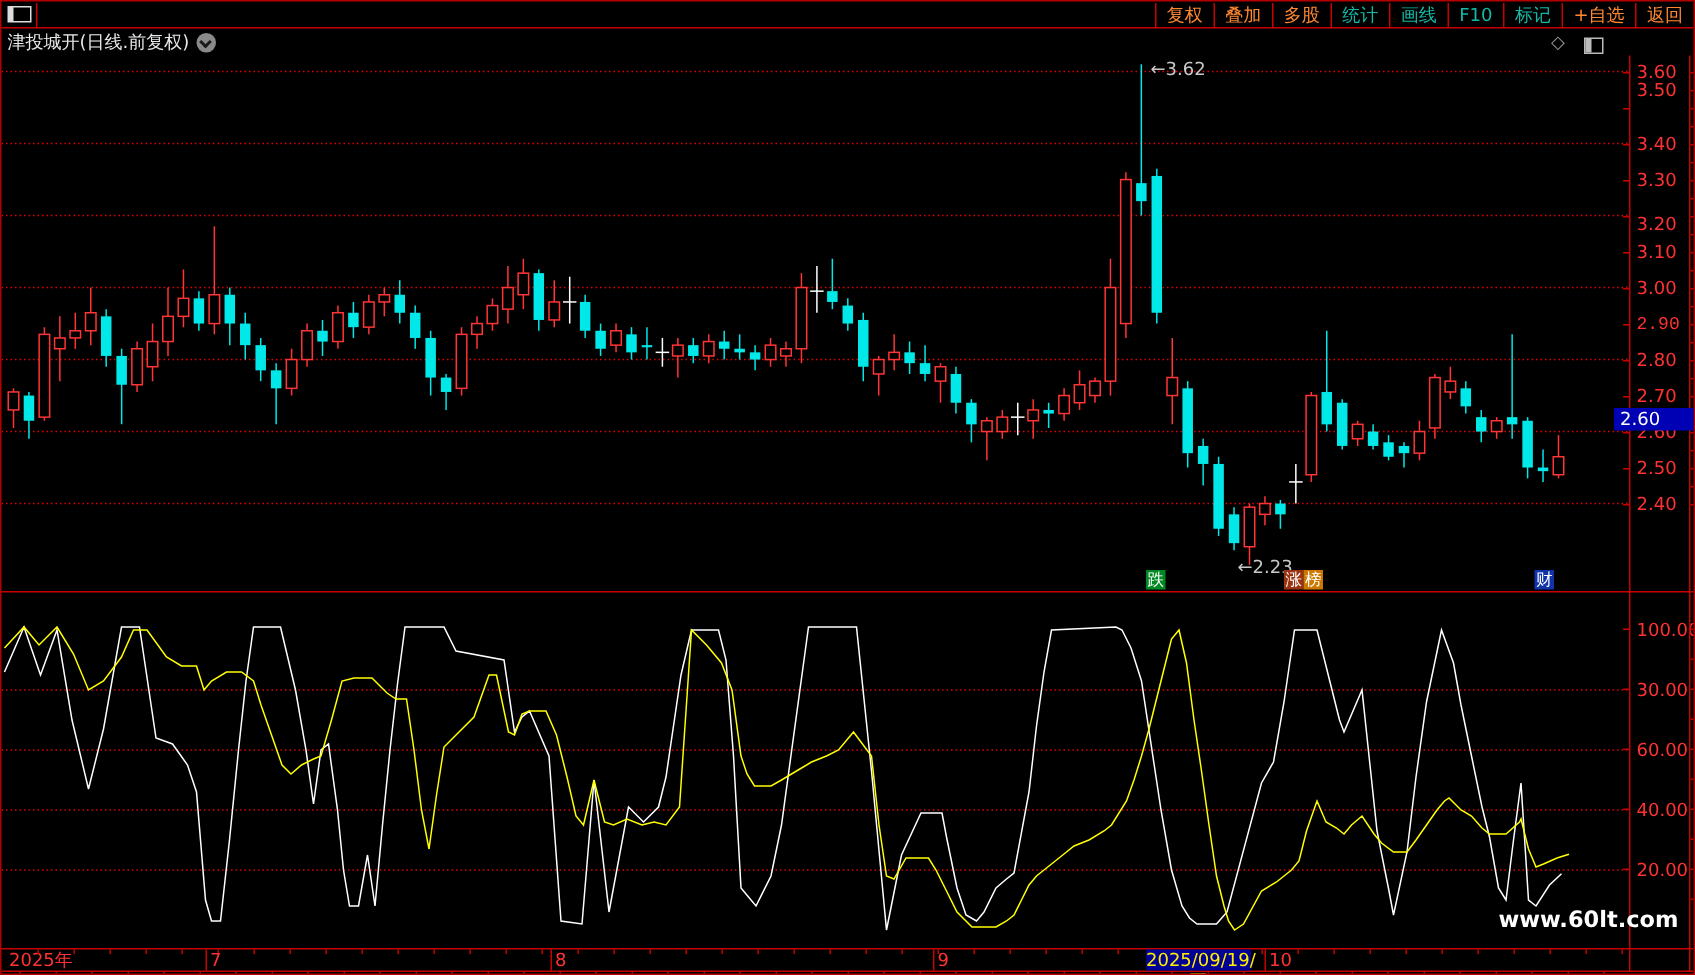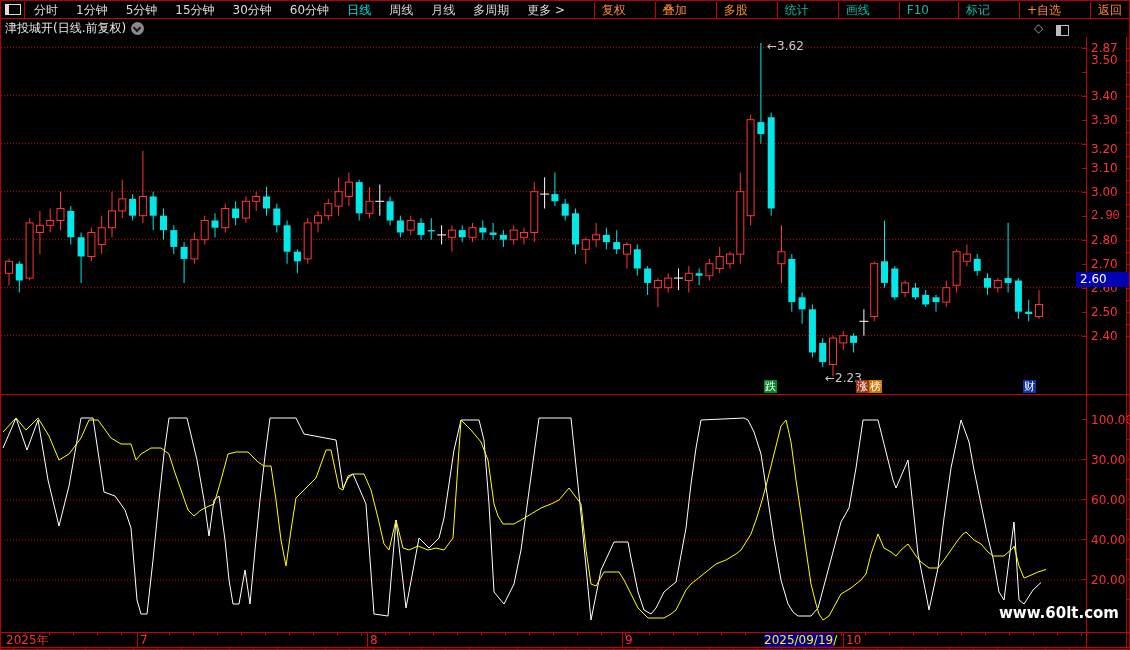--- a/index.html
+++ b/index.html
@@ -6,21 +6,21 @@
   .screen{position:relative;width:1130px;height:650px;background:#000;overflow:hidden;
     font-family:"DejaVu Sans","Liberation Sans",sans-serif;border:1px solid #b40000;box-sizing:border-box;}
   
   .topbar{position:absolute;top:0;left:0;right:0;height:17px;border-bottom:1px solid #c80000;
     display:flex;align-items:center;color:#ddd;font-size:12px;line-height:16px;white-space:nowrap;}
   .win-icon{width:23px;height:16px;border-right:1px solid #c80000;display:flex;align-items:center;justify-content:center;flex:0 0 auto;}
   .win-icon i{display:block;width:11px;height:9px;border:1px solid #ddd;border-left:4px solid #ddd;}
   .tabs{display:flex;}
   .tabs span{padding:0 9px;cursor:default;}
   .tabs span.active{color:#00e0e0;}
-  .rbtns{margin-left:auto;display:flex;gap:22px;}
+  .rbtns{margin-left:auto;display:flex;}
   .rbtns span{padding:0 7px;border-left:1px solid #c80000;color:#14b8a6;}
   .rbtns span.accent{color:#ff8833;}
   
   .title-row{position:absolute;top:18px;left:0;height:18px;display:flex;align-items:center;
     color:#e8e8e8;font-size:12px;padding-left:4px;}
   .chev-circle{display:inline-block;width:13px;height:13px;border-radius:50%;background:#8a8a8a;position:relative;margin-left:5px;}
   .chev-circle:after{content:"";position:absolute;left:3px;top:3px;width:4px;height:4px;
     border-right:2px solid #1a1a1a;border-bottom:2px solid #1a1a1a;transform:rotate(45deg);}
   .tr-diamond{position:absolute;top:21px;left:1033px;color:#999;font-size:12px;line-height:12px;}
   .tr-winicon{position:absolute;top:24px;left:1055px;width:11px;height:9px;border:1px solid #bbb;}
@@ -57,33 +57,20 @@
 </style>
 </head>
 <body>
 
 <div class="screen">
 
   <div class="topbar">
     <span class="win-icon">
         <i></i>
       </span>
-    <div class="tabs" id="period-tabs">
-        <span>分时</span>
-        <span>1分钟</span>
-        <span>5分钟</span>
-        <span>15分钟</span>
-        <span>30分钟</span>
-        <span>60分钟</span>
-        <span class="active">日线</span>
-        <span>周线</span>
-        <span>月线</span>
-        <span>多周期</span>
-        <span>更多 &gt;</span>
-      </div>
     <div class="rbtns" id="top-actions">
         <span class="accent">复权</span>
         <span class="accent">叠加</span>
         <span class="accent">多股</span>
         <span>统计</span>
         <span>画线</span>
         <span>F10</span>
         <span>标记</span>
         <span class="accent">+自选</span>
         <span class="accent">返回</span>
@@ -509,21 +496,21 @@
           <rect x="1024.2" y="274.7" width="7" height="2.3999999999999773" fill="#00e8e8"></rect>
         </g>
         <g>
           <line x1="1038" x2="1038" y1="253.10000000000005" y2="281.9" stroke="#ff3434" stroke-width="1"></line>
           <rect x="1034.5" y="267.50000000000006" width="7" height="11.999999999999943" fill="#000" stroke="#ff3434"></rect>
         </g>
         <text x="766" y="13" fill="#c8c8c8" font-size="12">←3.62</text>
         <text x="824" y="345" fill="#c8c8c8" font-size="12">←2.23</text>
       </svg>
     <div id="main-axis">
-        <div class="axis-label" style="top: 3.7px;">2.87</div>
+        <div class="axis-label" style="top: 3.7px;">3.60</div>
         <div class="axis-label" style="top: 16px;">3.50</div>
         <div class="axis-label" style="top: 51.7px;">3.40</div>
         <div class="axis-label" style="top: 75.7px;">3.30</div>
         <div class="axis-label" style="top: 105px;">3.20</div>
         <div class="axis-label" style="top: 123.7px;">3.10</div>
         <div class="axis-label" style="top: 147.7px;">3.00</div>
         <div class="axis-label" style="top: 171.7px; font-family: Liberation Mono, monospace;">2.90</div>
         <div class="axis-label" style="top: 195.7px;">2.80</div>
         <div class="axis-label" style="top: 219.7px;">2.70</div>
         <div class="axis-label" style="top: 243.7px;">2.60</div>

